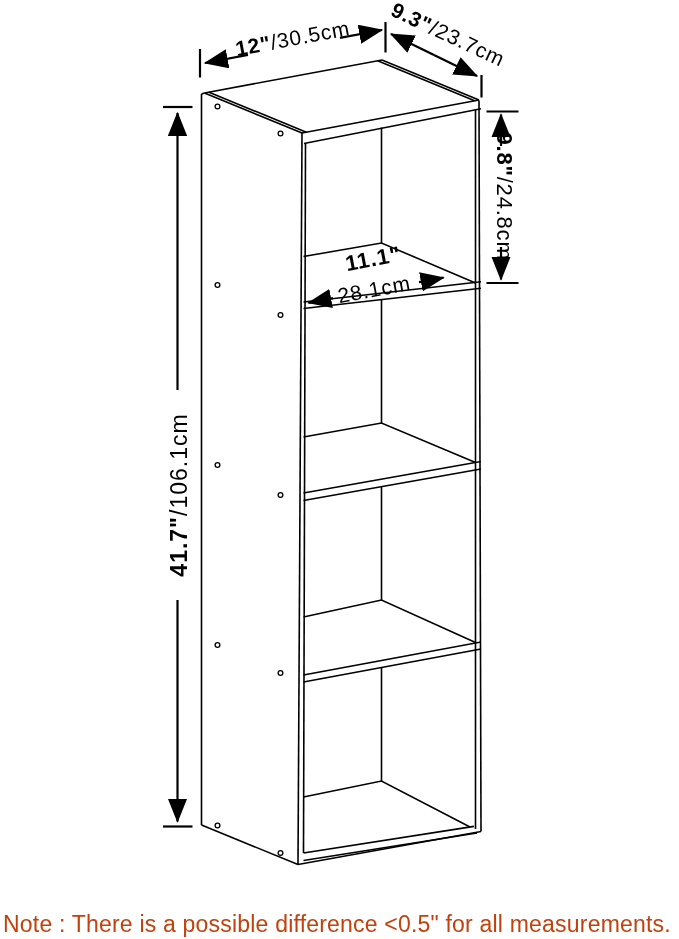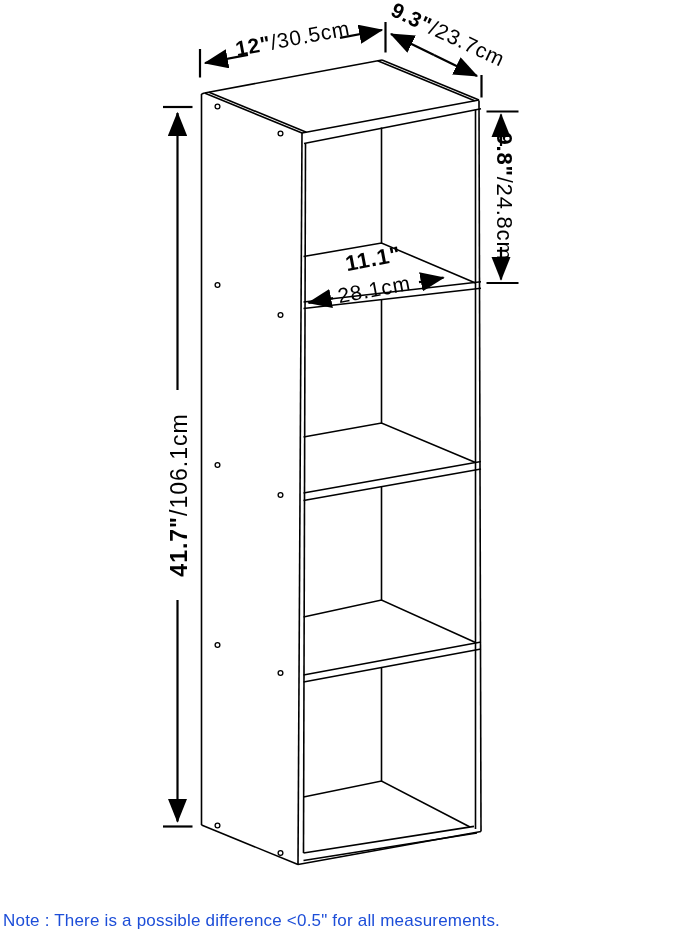--- a/index.html
+++ b/index.html
@@ -7,21 +7,21 @@
        font-family:"Liberation Sans",sans-serif;}
   #diagram{position:absolute;left:0;top:0;}
   .ln{stroke:#000;stroke-width:1.6;fill:none;}
   .dln{stroke:#000;stroke-width:2.2;fill:none;}
   .hole{fill:#fff;stroke:#000;stroke-width:1.3;}
   .dimtxt{font-family:"Liberation Sans",sans-serif;font-size:21px;fill:#000;letter-spacing:0.8px;}
   .dimtxt-lg{font-family:"Liberation Sans",sans-serif;font-size:22px;fill:#000;letter-spacing:0.8px;}
   .dimtxt-xl{font-family:"Liberation Sans",sans-serif;font-size:23px;fill:#000;letter-spacing:1px;}
   .b{font-weight:bold;}
   #note{position:absolute;left:3px;top:911px;width:676px;
-        font-size:17px;color:#1d4ed8;letter-spacing:0.2px;white-space:nowrap;}
+        font-size:23px;color:#c2410c;letter-spacing:0.2px;white-space:nowrap;}
 </style>
 </head>
 <body>
 
 <svg id="diagram" width="679" height="939" viewBox="0 0 679 939" xmlns="http://www.w3.org/2000/svg">
   <defs>
     <marker id="arr" viewBox="0 0 10 8" refX="9.5" refY="4" markerWidth="11" markerHeight="8.8" orient="auto">
       <path d="M0,0 L10,4 L0,8 Z" fill="#000"></path>
     </marker>
   </defs>

